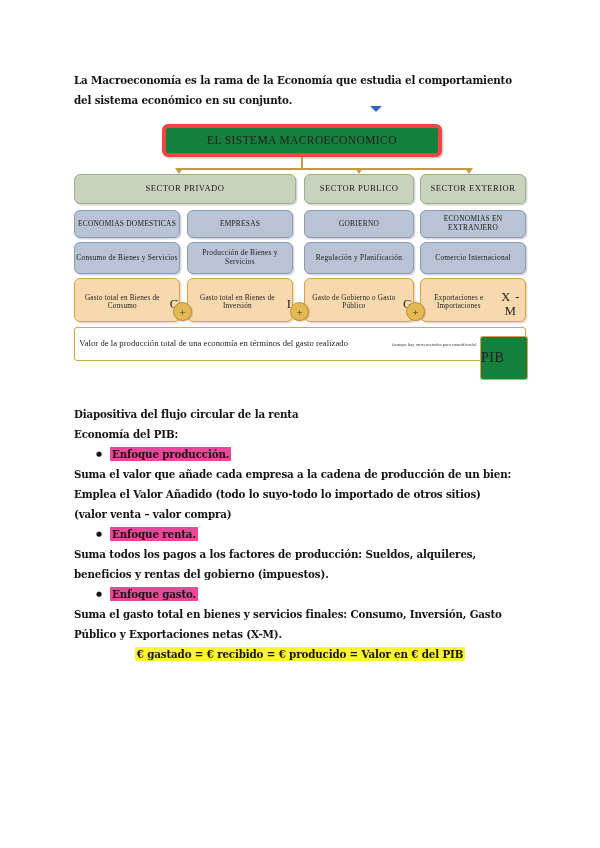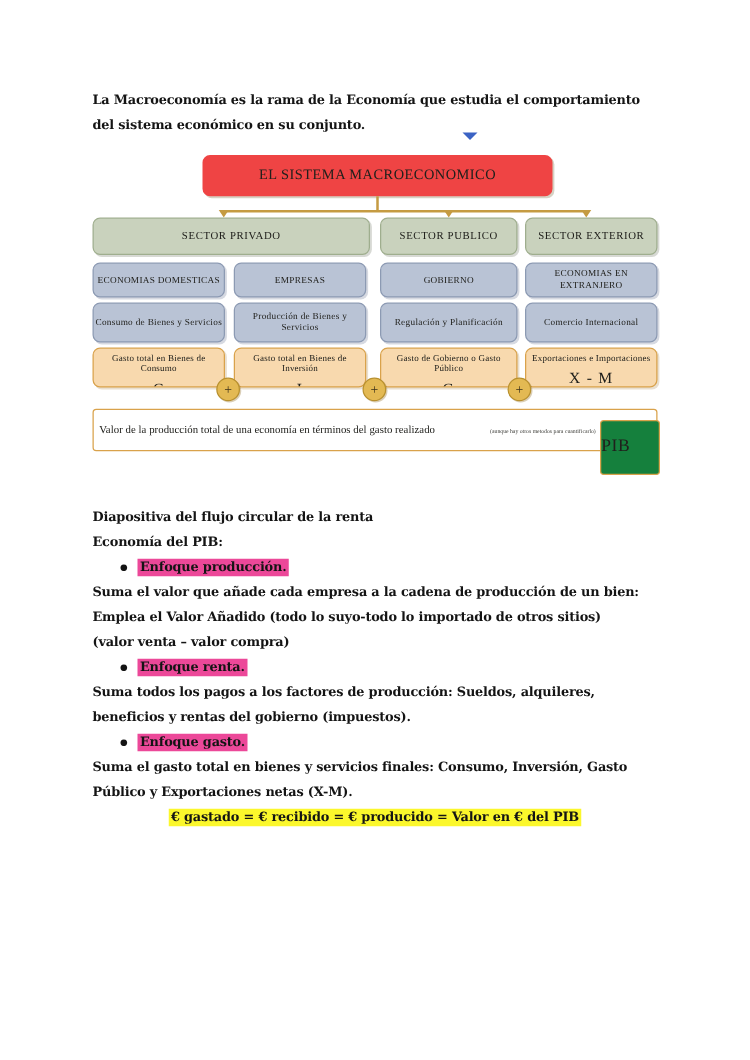--- a/index.html
+++ b/index.html
@@ -100,22 +100,22 @@
     color: #20201c;
     line-height: 1.15;
     overflow: hidden;
   }
 
   .box-title {
     left: 88px;
     top: 12px;
     width: 280px;
     height: 33px;
-    background: #ef4444;
-    border: 2px solid #ef4444;
+    background: #15803d;
+    border: 4px solid #ef4444;
     font-size: 11.5px;
     letter-spacing: 0.4px;
     box-shadow: 1.5px 1.5px 0 rgba(120,105,60,0.30);
   }
 
   .box-sector {
     top: 62px;
     height: 30px;
     background: #c9d2bd;
     border: 1px solid #9fae8e;
@@ -137,26 +137,26 @@
   .row-agent  { top: 98px;  height: 28px; }
   .row-activ  { top: 130px; height: 32px; }
 
   .col1 { left: 0px;   width: 106px; }
   .col2 { left: 113px; width: 106px; }
   .col3 { left: 230px; width: 110px; }
   .col4 { left: 346px; width: 106px; }
 
   .box-orange {
     top: 166px;
-    height: 32px;
+    height: 44px;
     background: #f8d9ae;
     border: 1px solid #d9a24b;
     font-size: 7.2px;
     letter-spacing: 0.2px;
-    flex-direction: column;
+    flex-direction: row;
     justify-content: flex-start;
     padding-top: 4px;
     box-shadow: 1.5px 1.5px 0 rgba(170,130,70,0.26);
   }
   .box-orange .sym {
     font-size: 12.5px;
     margin-top: 4px;
     letter-spacing: 1px;
   }
 

